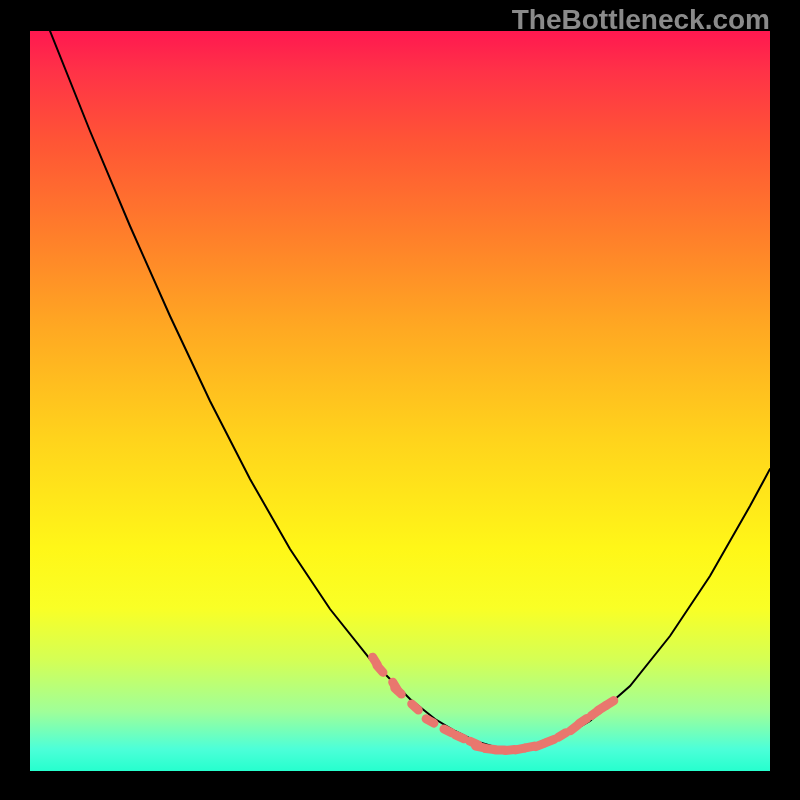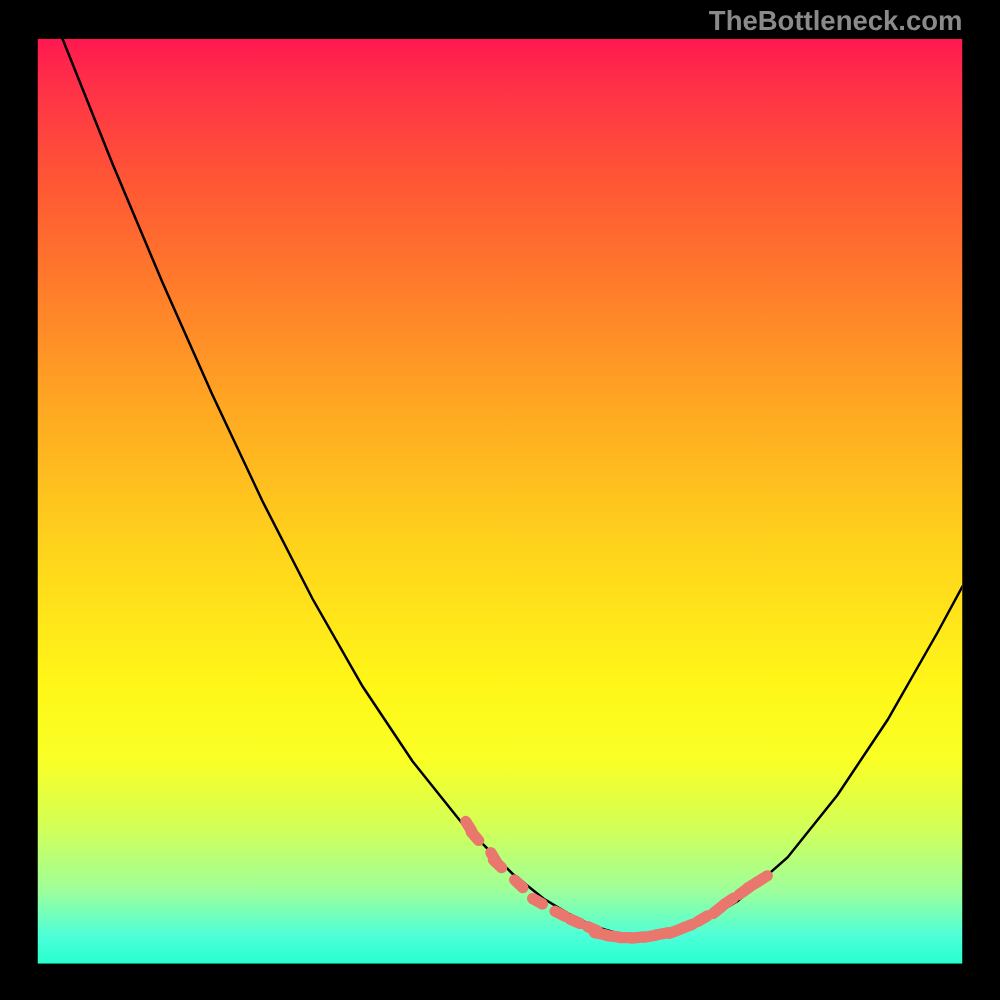--- a/index.html
+++ b/index.html
@@ -46,21 +46,21 @@
       #9fff99 92%,
       #4dffd8 97%,
       #26ffce 100%
     );
   }
   .watermark {
     position: absolute;
     top: 4px;
     right: 30px;
     font-family: Arial, Helvetica, sans-serif;
-    font-size: 22px;
+    font-size: 28px;
     font-weight: bold;
     color: #8a8a8a;
     letter-spacing: 0px;
   }
   .curve-svg {
     position: absolute;
     top: 0;
     left: 0;
     width: 740px;
     height: 740px;

